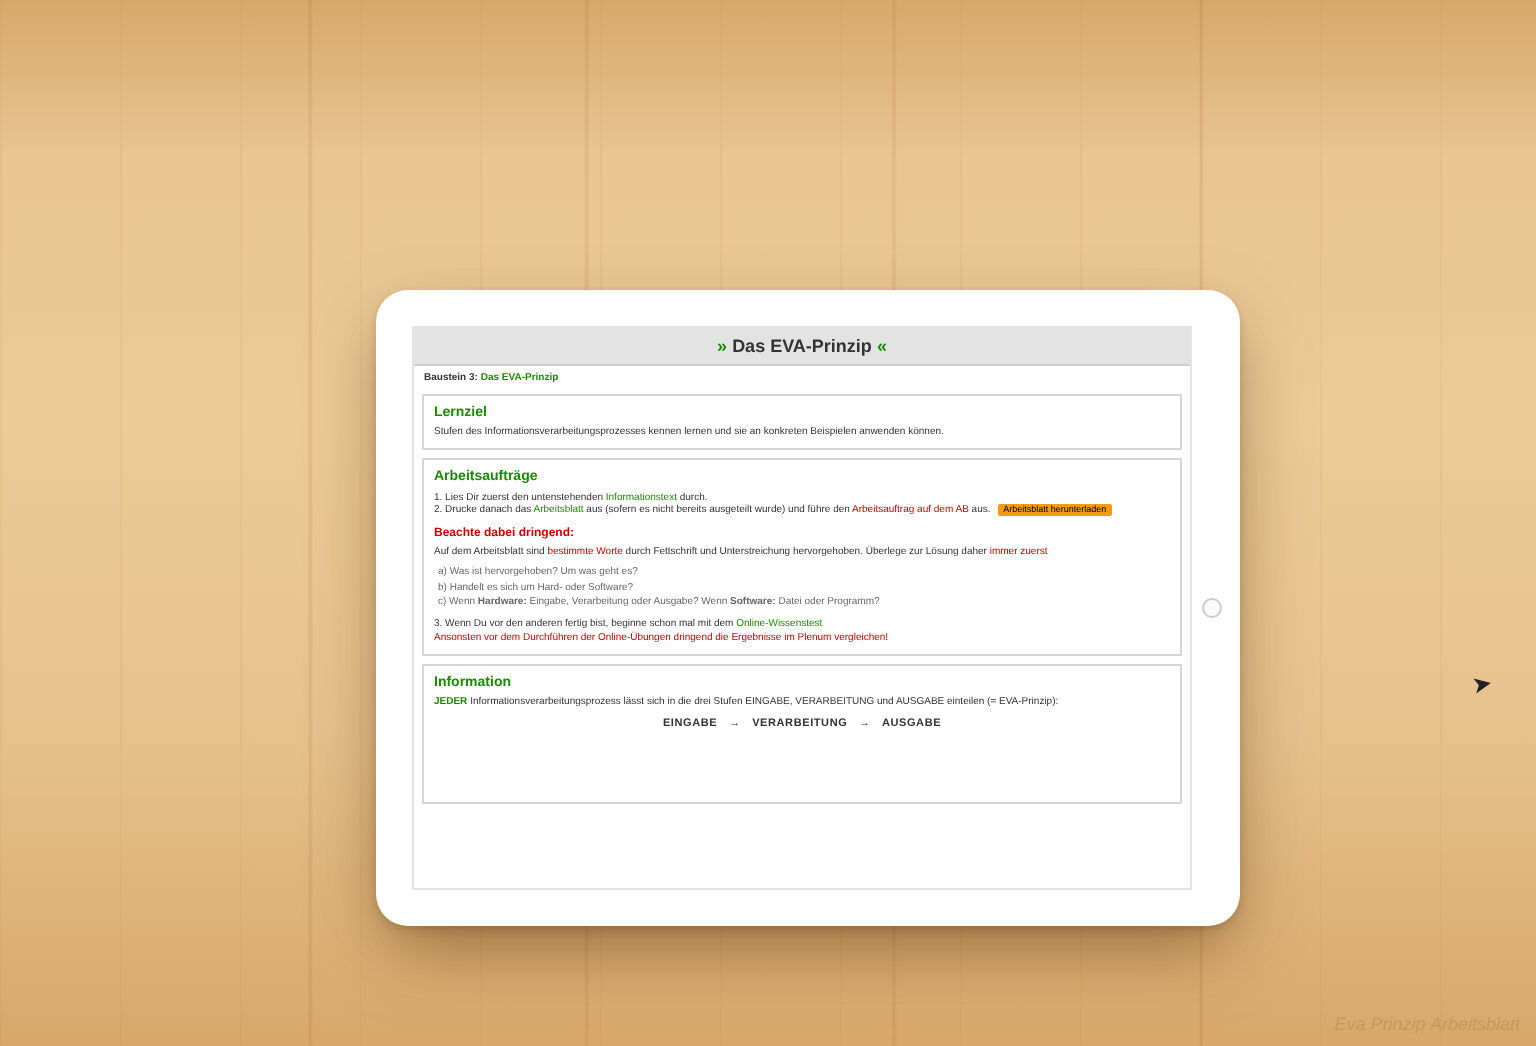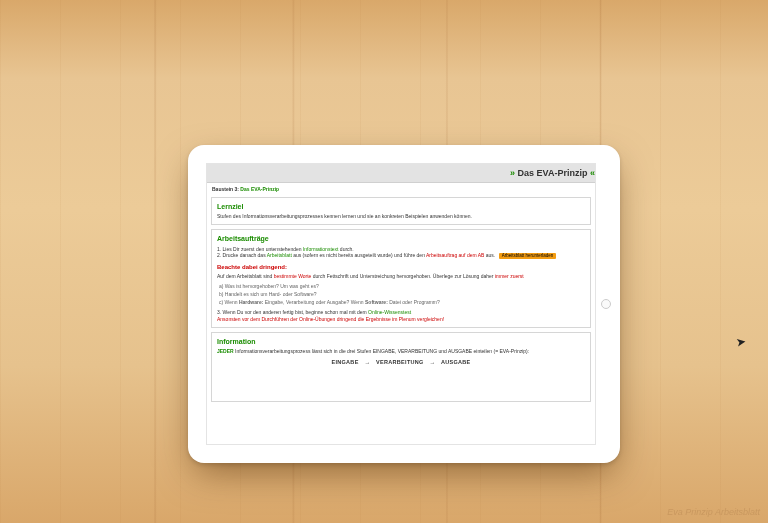--- a/index.html
+++ b/index.html
@@ -69,21 +69,21 @@
     height: 100%;
     background: #fff;
     border: 1px solid #e4e4e4;
     overflow: hidden;
     font-size: 5px;
     color: #333;
     line-height: 1.35;
   }
   .title-band {
     background: #e3e3e3;
-    text-align: right;
+    text-align: center;
     padding: 3px 0;
     border-bottom: 1px solid #d0d0d0;
     font-size: 9px;
     font-weight: bold;
     color: #333;
   }
   .title-band .accent { color: #1a8c00; }
   .section {
     border: 1px solid #d6d6d6;
     margin: 4px;

